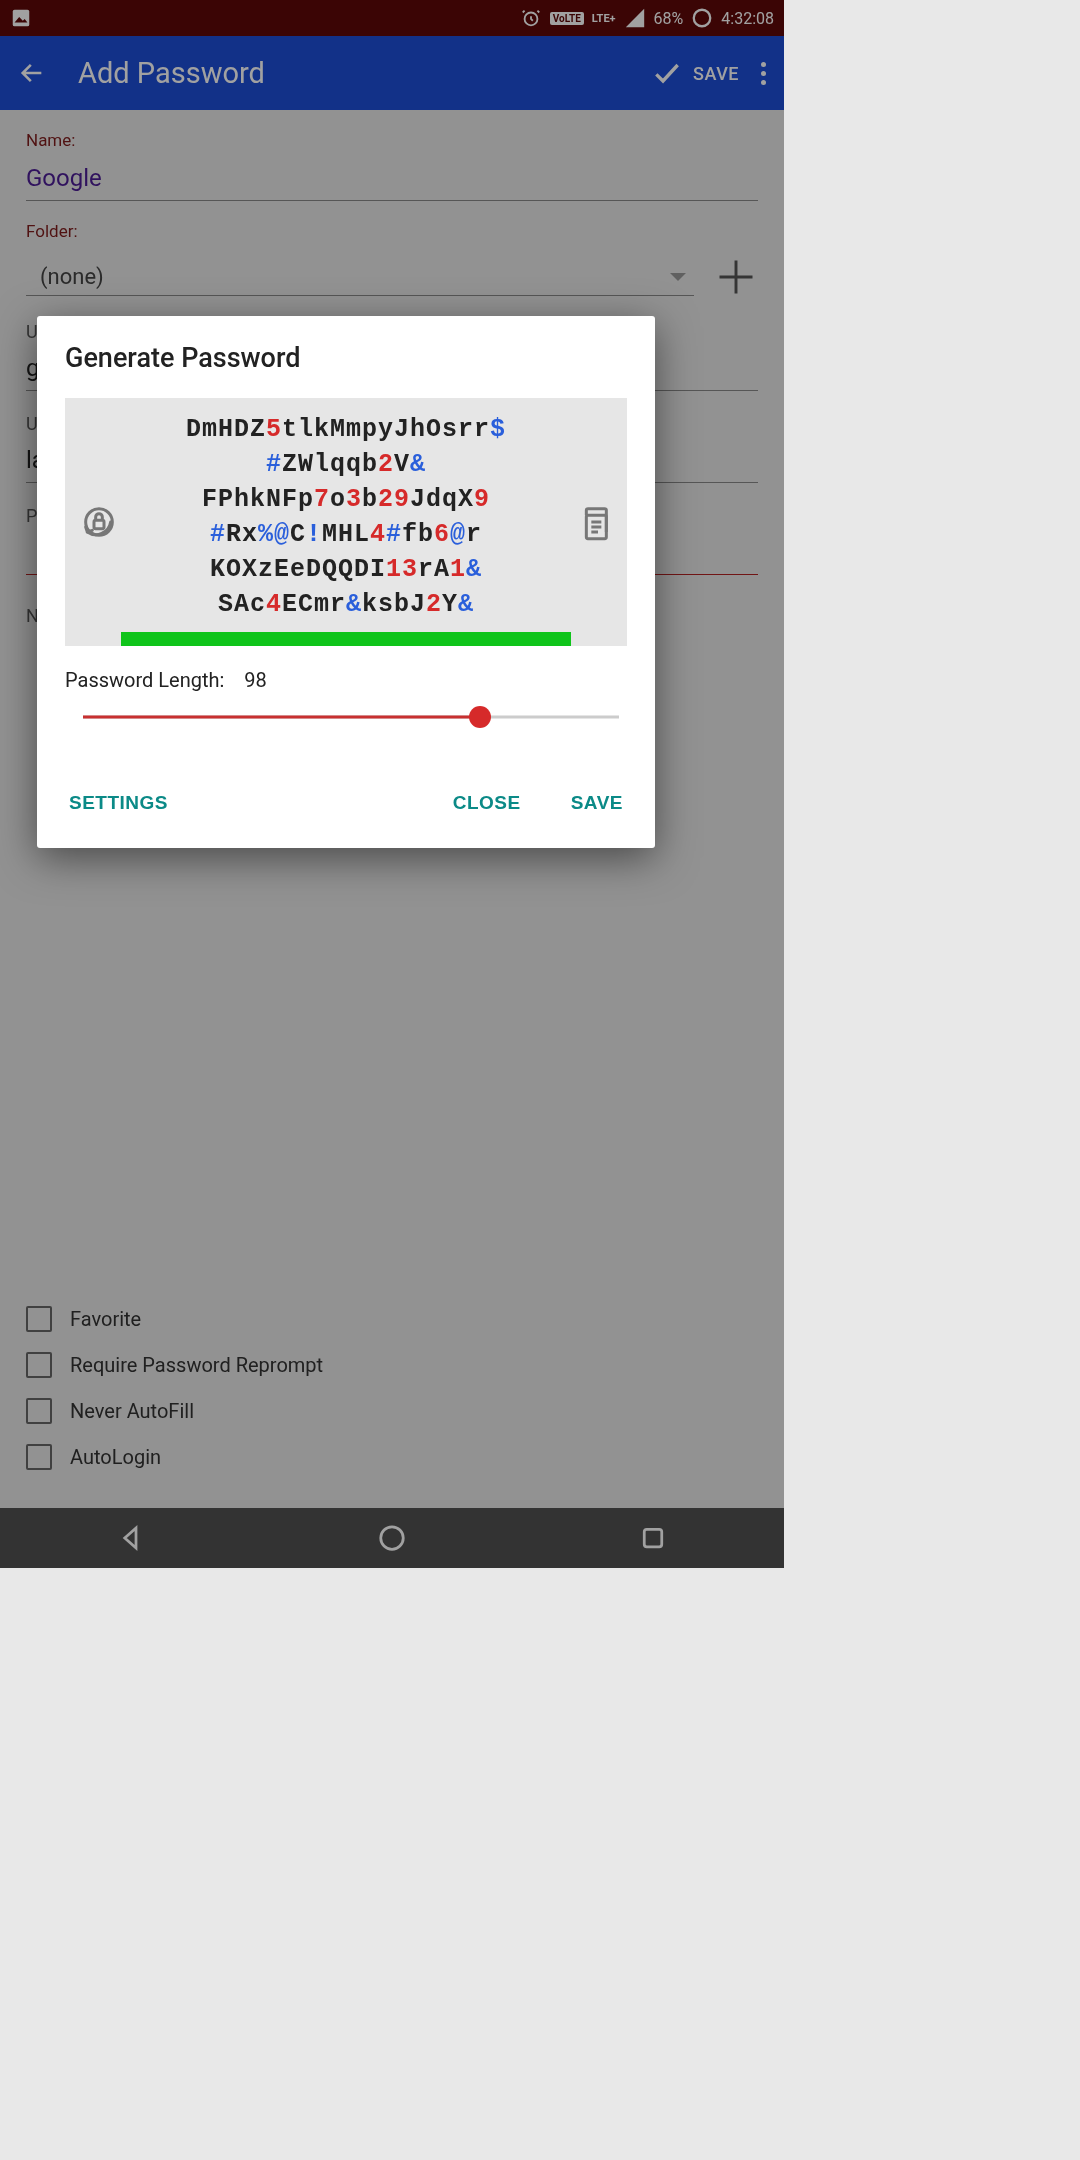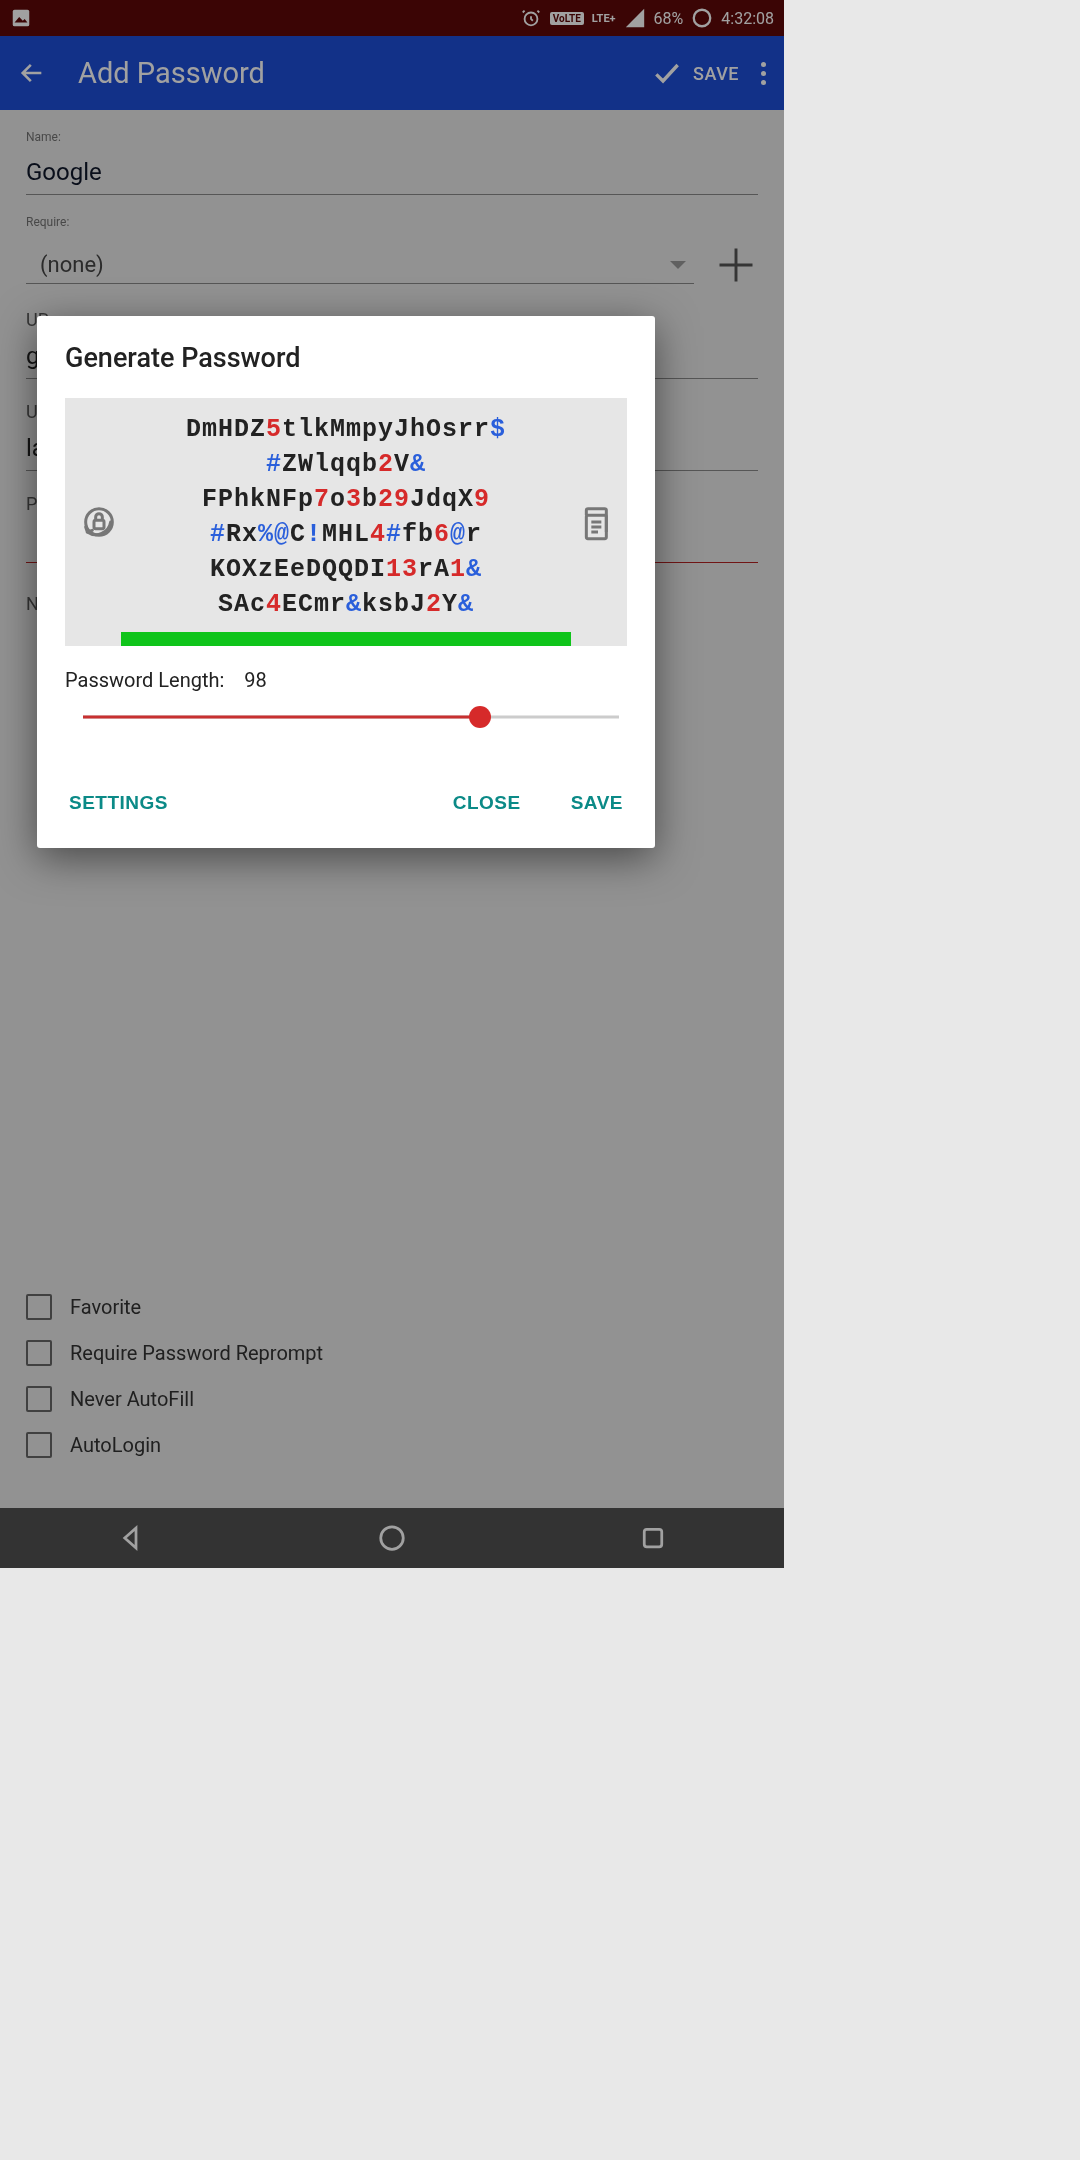--- a/index.html
+++ b/index.html
@@ -35,22 +35,22 @@
 }
 .back-arrow { width: 28px; height: 28px; }
 .app-title { font-size: 29px; font-weight: 400; margin-left: 32px; flex: 1; }
 .check-icon { width: 32px; height: 32px; margin-right: 10px; }
 .save-text { font-size: 18px; font-weight: 500; letter-spacing: 0.5px; margin-right: 22px; }
 .overflow-menu { display: flex; flex-direction: column; gap: 4px; }
 .overflow-dot { width: 5px; height: 5px; background: #fff; border-radius: 50%; }
 
 .form-area { padding: 20px 26px; color: #444; }
 .field { margin-bottom: 20px; }
-.field-label { font-size: 12px; color: #737373; margin-bottom: 14px; }
-.field-value { font-size: 24px; color: #0f172a; padding-bottom: 8px; border-bottom: 1px solid #888; }
+.field-label { font-size: 17px; color: #7f1d1d; margin-bottom: 14px; }
+.field-value { font-size: 24px; color: #4c1d95; padding-bottom: 8px; border-bottom: 1px solid #888; }
 .folder-row { display: flex; align-items: center; justify-content: flex-end; }
 .folder-select { flex: 1; display: flex; align-items: center; border-bottom: 1px solid #888; padding: 6px 0; }
 .folder-text { flex: 1; font-size: 22px; padding-left: 14px; }
 .dropdown-caret { width: 0; height: 0; border-left: 8px solid transparent; border-right: 8px solid transparent; border-top: 8px solid #999; margin-right: 8px; }
 .plus-icon { width: 44px; height: 44px; margin-left: 20px; }
 .partial-label { font-size: 18px; color: #555; margin-top: 22px; }
 .partial-value { font-size: 24px; color: #222; padding-bottom: 8px; border-bottom: 1px solid #888; margin-top: 12px; margin-bottom: 18px; }
 
 .checkbox-section { padding: 0 26px; margin-top: 660px; }
 .checkbox-row { display: flex; align-items: center; margin-bottom: 20px; }
@@ -157,21 +157,21 @@
       <div class="overflow-dot"></div>
   </div>
 </div>
 
 <div class="form-area">
   <div class="field">
     <div class="field-label">Name:</div>
     <div class="field-value">Google</div>
   </div>
   <div class="field">
-    <div class="field-label">Require:</div>
+    <div class="field-label">Folder:</div>
     <div class="folder-row">
       <div class="folder-select">
         <span class="folder-text">(none)</span>
         <span class="dropdown-caret"></span>
       </div>
       <svg class="plus-icon" viewBox="0 0 24 24" fill="none" stroke="#555" stroke-width="1.6">
           <path d="M12 3v18M3 12h18"></path>
         </svg>
     </div>
   </div>

